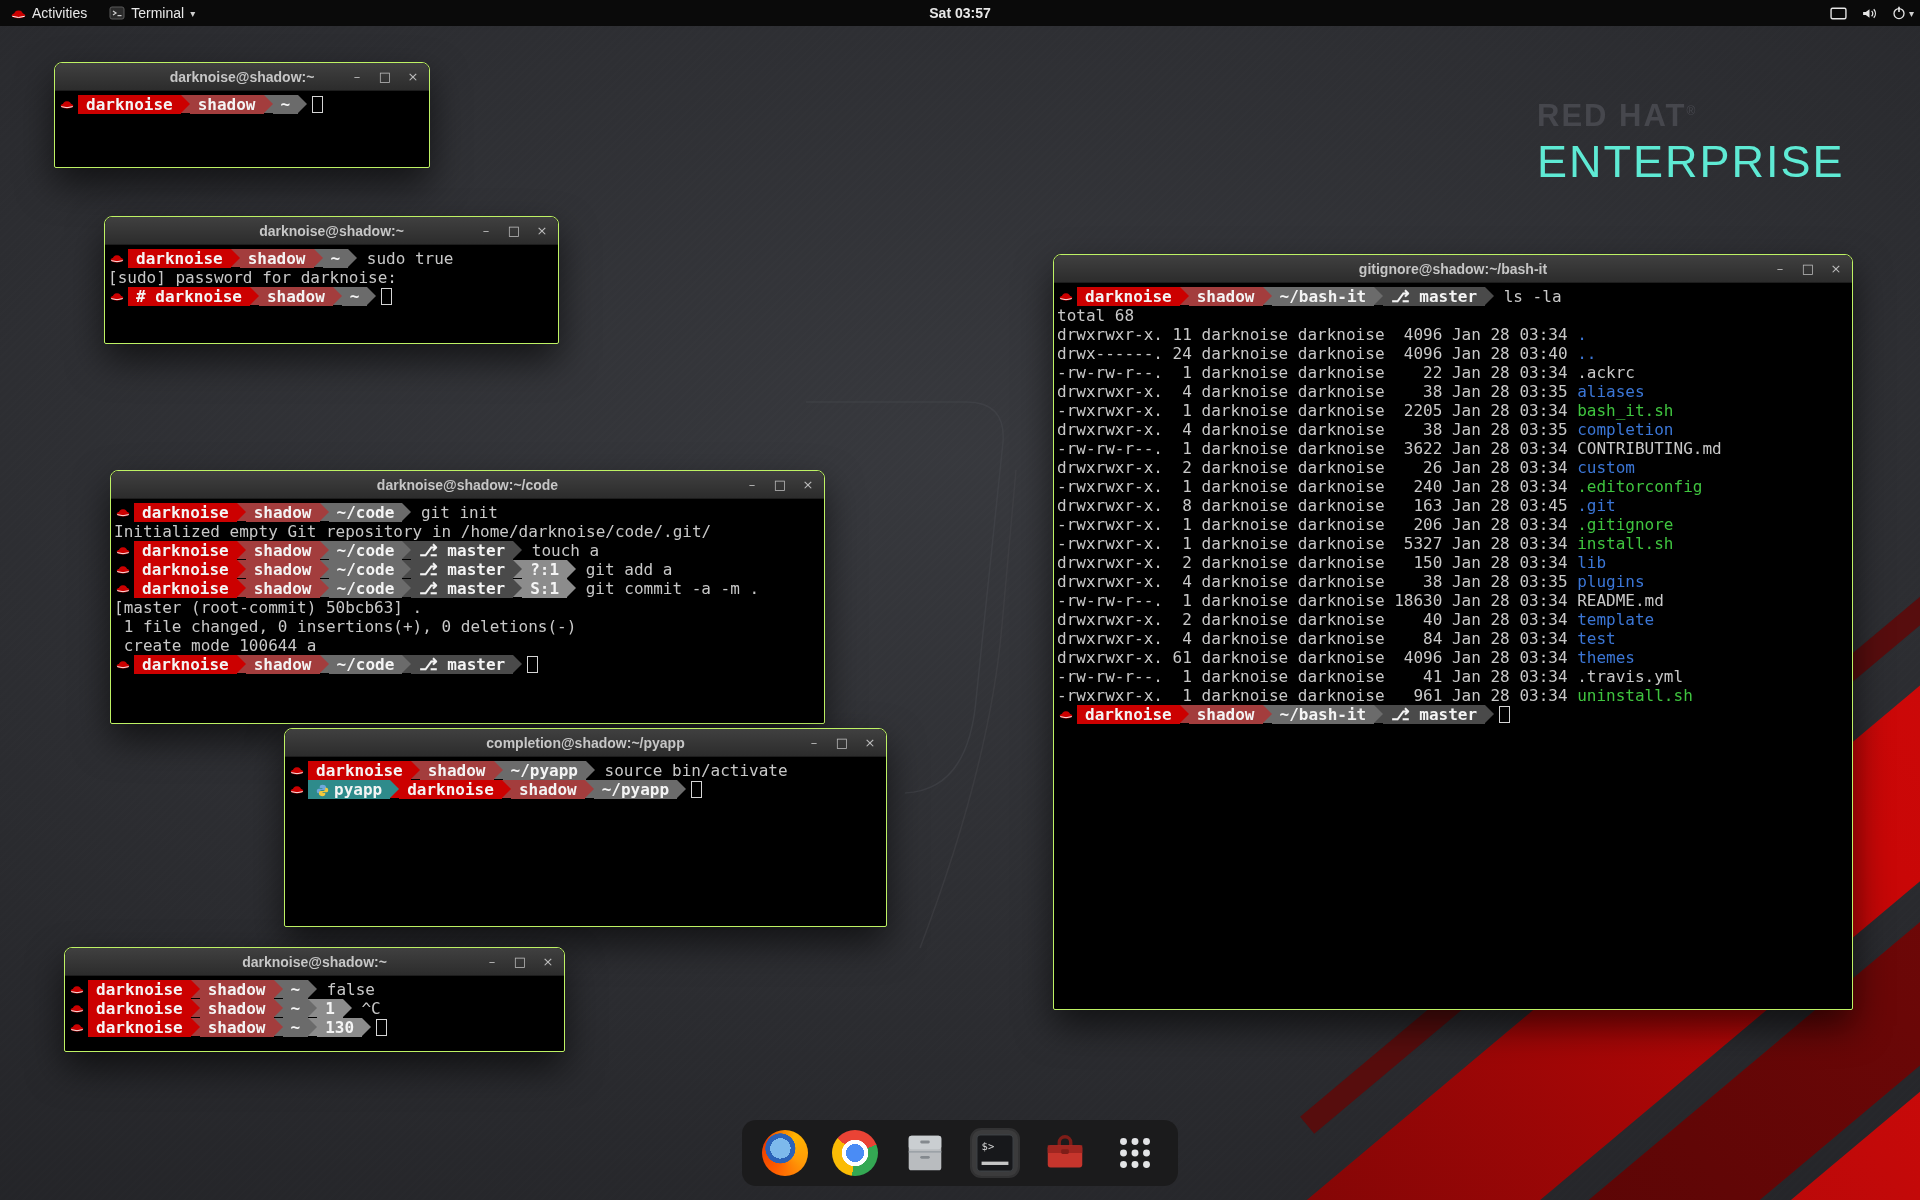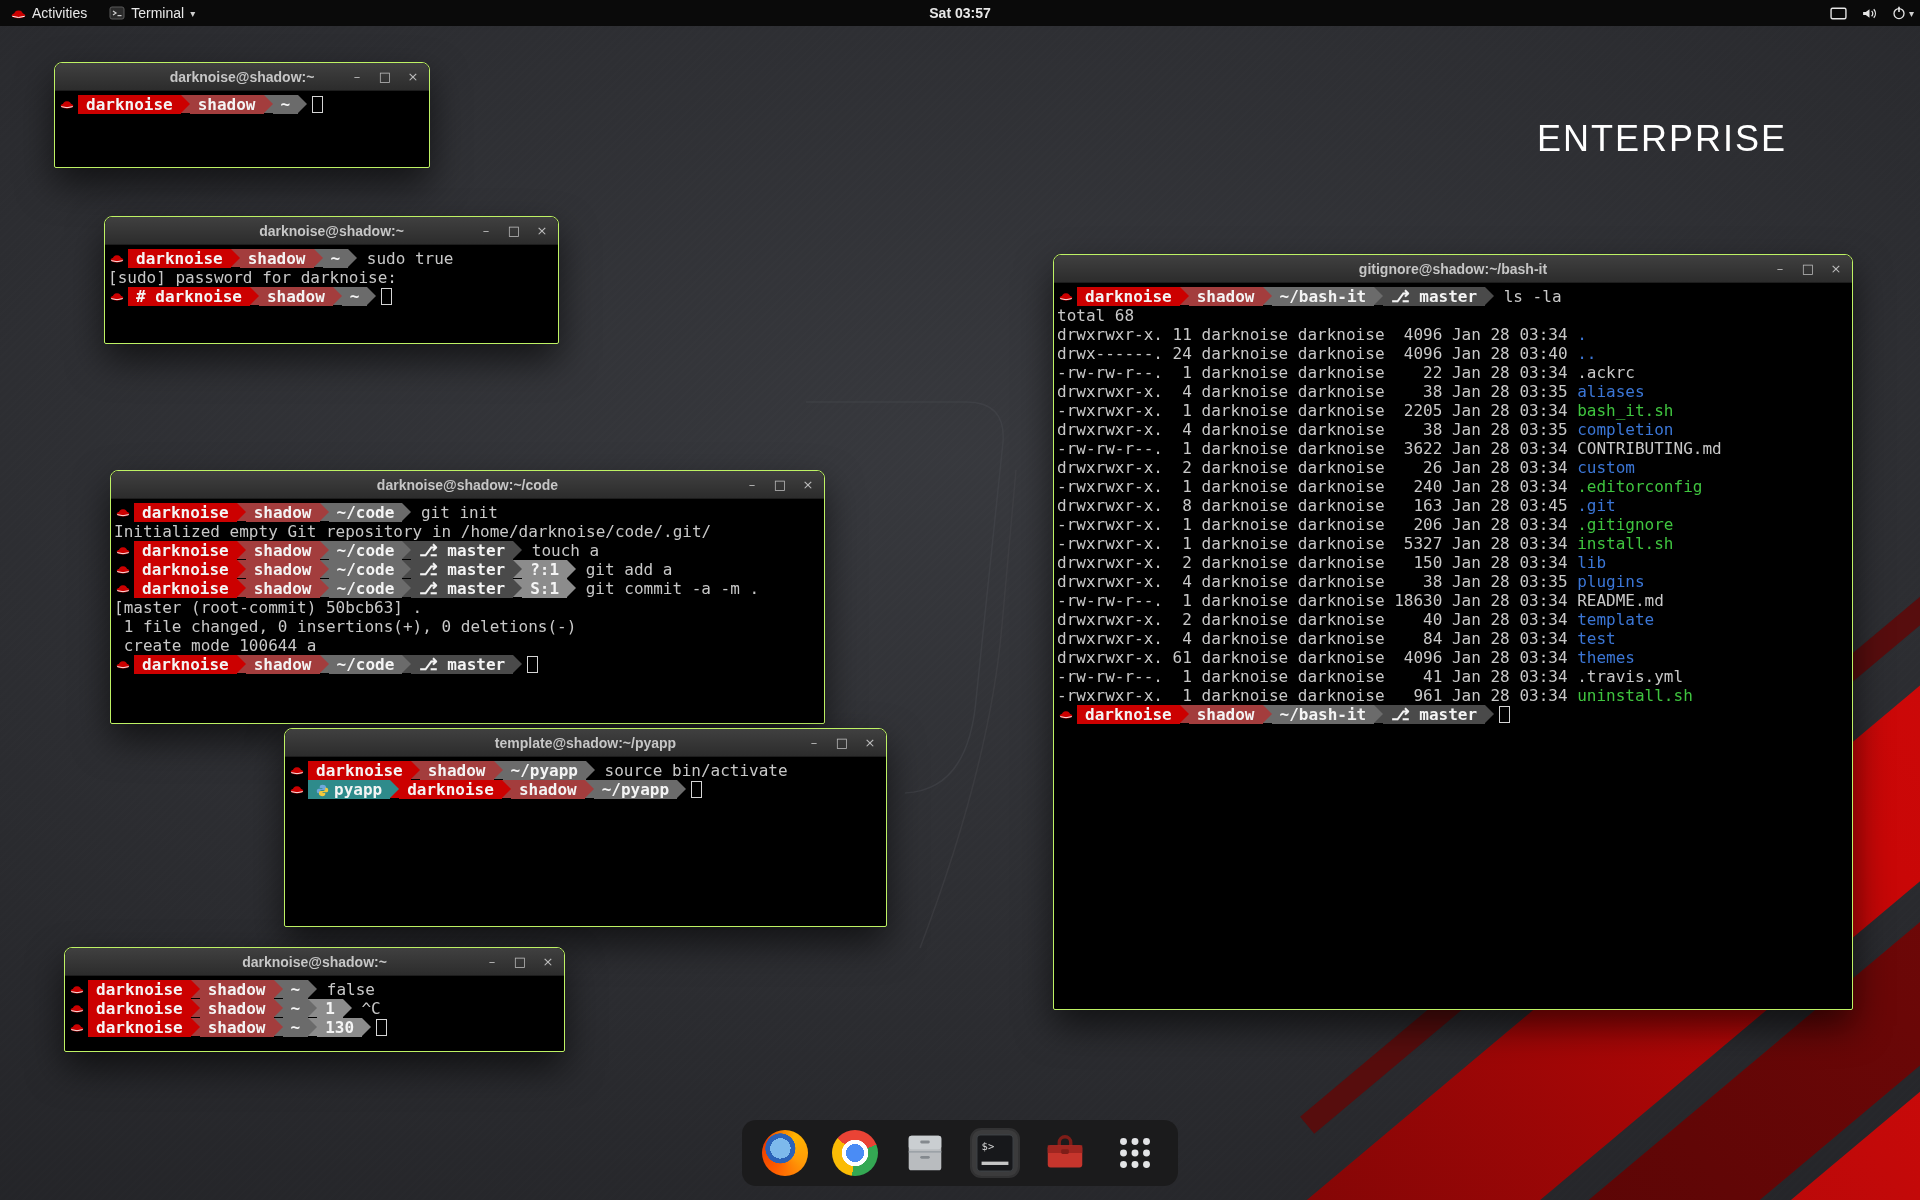--- a/index.html
+++ b/index.html
@@ -16,21 +16,21 @@
   .s4{left:1120px;top:600px;width:1600px;height:22px;background:#5c0a0a;opacity:.9;}
   .s1{left:1080px;top:700px;width:1700px;height:150px;background:linear-gradient(90deg,#7a0606,#c90707 45%,#e01010);}
   .s2{left:1140px;top:880px;width:1700px;height:110px;background:linear-gradient(90deg,#4f0404,#8e0b0b);}
   .s3{left:1190px;top:1020px;width:1700px;height:190px;background:linear-gradient(90deg,#8e0606,#d40a0a 55%,#ef1414);}
   .deco{position:absolute;left:0;top:0;}
 
   
   .rh-logo{position:absolute;left:1537px;top:98px;z-index:1;color:#4a4b51;user-select:none;}
   .rh-brand{font-size:31px;font-weight:900;letter-spacing:2px;color:#46474d;}
   .rh-brand sup{font-size:12px;font-weight:400;}
-  .rh-line2{font-size:36px;font-weight:300;letter-spacing:2px;color:#ffffff;margin-top:20px;}
+  .rh-line2{font-size:45px;font-weight:300;letter-spacing:2px;color:#5eead4;margin-top:2px;}
   .rh-line3{font-size:45px;font-weight:300;letter-spacing:4px;color:#505159;margin-top:-4px;}
   .rh-line3 sup{font-size:14px;font-weight:300;}
 
   
   .topbar{position:absolute;left:0;top:0;width:1920px;height:26px;background:#0a0a0a;z-index:10;
           display:flex;align-items:center;color:#e8e8e8;font-size:14px;}
   .tb-left{display:flex;align-items:center;height:100%;}
   .tb-item{display:flex;align-items:center;gap:6px;padding:0 11px;height:100%;cursor:pointer;}
   .tb-clock{position:absolute;left:50%;transform:translateX(-50%);font-weight:700;cursor:pointer;}
   .tb-right{position:absolute;right:6px;top:0;height:100%;display:flex;align-items:center;gap:14px;}
@@ -83,20 +83,21 @@
     <path d="M806 402 H966 Q1006 402 1003 442 L976 700 Q968 790 905 793" stroke="#46474c" stroke-width="1.5" fill="none" opacity="0.55"></path>
     <path d="M1016 470 L1002 625 Q990 765 920 948" stroke="#46474c" stroke-width="1.5" fill="none" opacity="0.45"></path>
   </svg>
   <div class="stripe s4"></div>
   <div class="stripe s1"></div>
   <div class="stripe s2"></div>
   <div class="stripe s3"></div>
 </div>
 
 <div class="rh-logo">
+  <div class="rh-brand"><span>RED HAT</span><sup>®</sup></div>
   <div class="rh-line2">ENTERPRISE</div>
 </div>
 
 <div class="topbar">
   <div class="tb-left">
     <div class="tb-item">
       <span class="tb-hat">
         <svg viewBox="0 0 14 14" width="15" height="15">
             <ellipse cx="7" cy="8.8" rx="6.3" ry="2.6" fill="#cc0000"></ellipse>
             <path d="M2.8 8.8 Q2.8 4.2 7 4.2 Q11.2 4.2 11.2 8.8 Z" fill="#cc0000"></path>
@@ -202,21 +203,21 @@
               <path d="M2.8 8.8 Q2.8 4.2 7 4.2 Q11.2 4.2 11.2 8.8 Z" fill="#cc0000"></path>
               <path d="M1.2 9.6 Q7 11.8 12.8 9.6" stroke="#fff" stroke-width="0.9" fill="none"></path>
             </svg></span><span class="seg" style="background: rgb(204, 0, 0);">darknoise</span><span class="arrow" style="border-left-color: rgb(204, 0, 0); background: rgb(163, 61, 61);"></span><span class="seg" style="background: rgb(163, 61, 61);">shadow</span><span class="arrow" style="border-left-color: rgb(163, 61, 61); background: rgb(107, 107, 107);"></span><span class="seg" style="background: rgb(107, 107, 107);">~/code</span><span class="arrow" style="border-left-color: rgb(107, 107, 107); background: rgb(74, 74, 74);"></span><span class="seg" style="background: rgb(74, 74, 74);">⎇ master</span><span class="arrow" style="border-left-color: rgb(74, 74, 74); background: rgb(140, 140, 140);"></span><span class="seg" style="background: rgb(140, 140, 140);">S:1</span><span class="arrow" style="border-left-color: rgb(140, 140, 140); background: transparent;"></span><span class="t"> git commit -a -m .</span></div><div class="line"><span class="t">[master (root-commit) 50bcb63] .</span></div><div class="line"><span class="t"> 1 file changed, 0 insertions(+), 0 deletions(-)</span></div><div class="line"><span class="t"> create mode 100644 a</span></div><div class="line"><span class="hat"><svg viewBox="0 0 14 14" width="14" height="14">
               <ellipse cx="7" cy="8.8" rx="6.3" ry="2.6" fill="#cc0000"></ellipse>
               <path d="M2.8 8.8 Q2.8 4.2 7 4.2 Q11.2 4.2 11.2 8.8 Z" fill="#cc0000"></path>
               <path d="M1.2 9.6 Q7 11.8 12.8 9.6" stroke="#fff" stroke-width="0.9" fill="none"></path>
             </svg></span><span class="seg" style="background: rgb(204, 0, 0);">darknoise</span><span class="arrow" style="border-left-color: rgb(204, 0, 0); background: rgb(163, 61, 61);"></span><span class="seg" style="background: rgb(163, 61, 61);">shadow</span><span class="arrow" style="border-left-color: rgb(163, 61, 61); background: rgb(107, 107, 107);"></span><span class="seg" style="background: rgb(107, 107, 107);">~/code</span><span class="arrow" style="border-left-color: rgb(107, 107, 107); background: rgb(74, 74, 74);"></span><span class="seg" style="background: rgb(74, 74, 74);">⎇ master</span><span class="arrow" style="border-left-color: rgb(74, 74, 74); background: transparent;"></span><span class="cursor"></span></div></div>
     </div>
     <div class="window" style="left: 284px; top: 728px; width: 601px; height: 197px;">
       <div class="titlebar">
-        <span class="wtitle">template@shadow:~/pyapp</span>
+        <span class="wtitle">completion@shadow:~/pyapp</span>
         <div class="controls">
           <span class="control">–</span>
           <span class="control">□</span>
           <span class="control">×</span>
         </div>
       </div>
       <div class="term"><div class="line"><span class="hat"><svg viewBox="0 0 14 14" width="14" height="14">
               <ellipse cx="7" cy="8.8" rx="6.3" ry="2.6" fill="#cc0000"></ellipse>
               <path d="M2.8 8.8 Q2.8 4.2 7 4.2 Q11.2 4.2 11.2 8.8 Z" fill="#cc0000"></path>
               <path d="M1.2 9.6 Q7 11.8 12.8 9.6" stroke="#fff" stroke-width="0.9" fill="none"></path>

